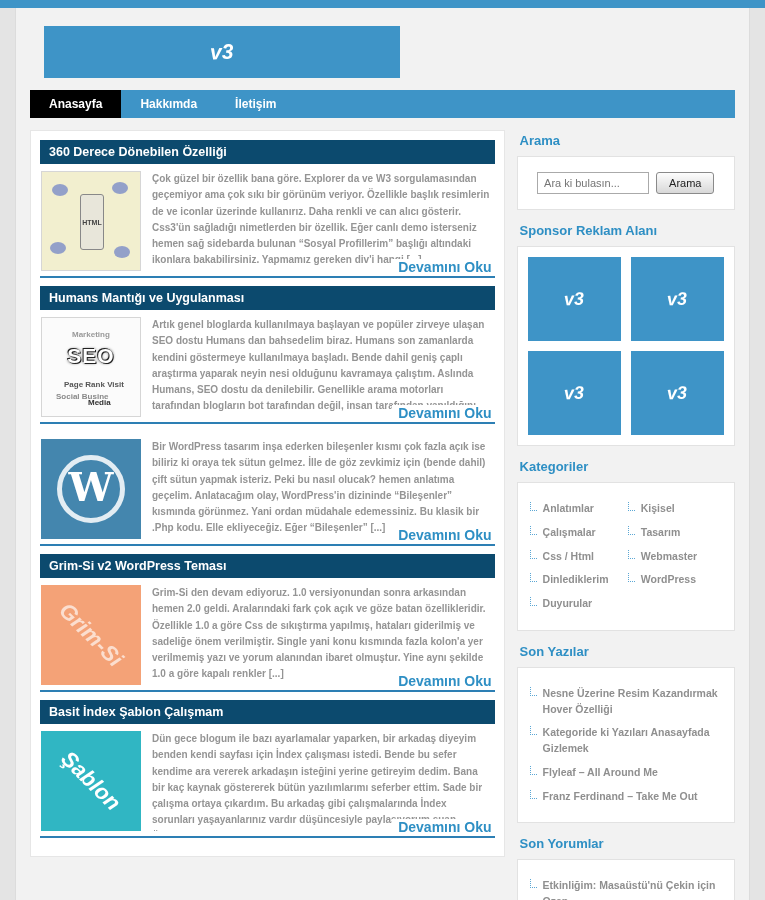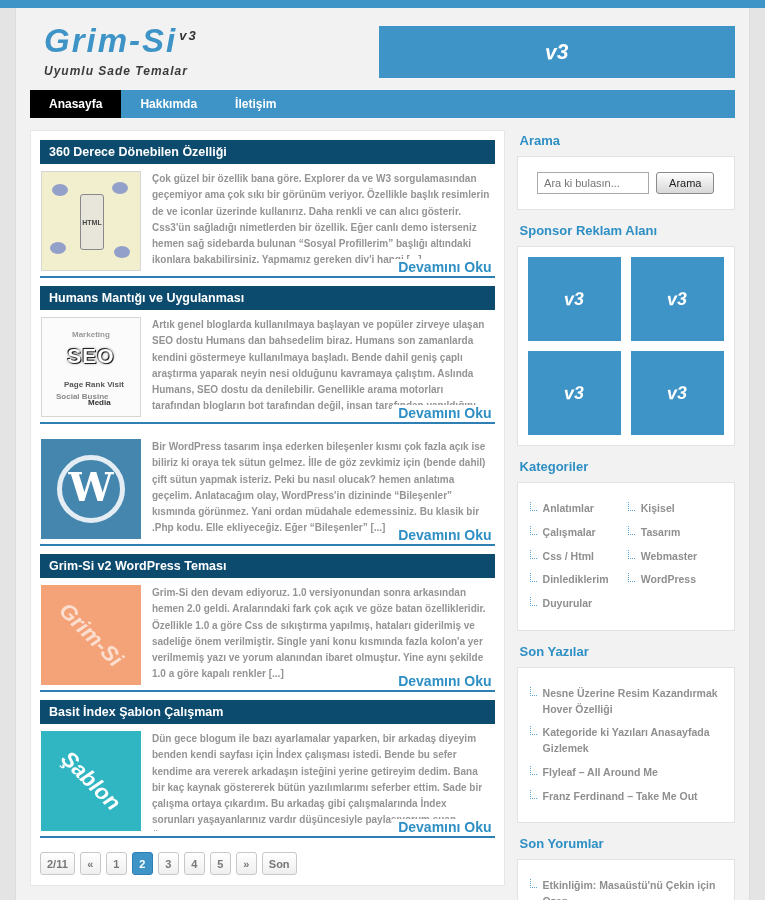--- a/index.html
+++ b/index.html
@@ -100,24 +100,20 @@
   .l-icon { display:inline-block; width:7px; height:9px; border-left:1px dotted #5ba7d4; border-bottom:1px dotted #5ba7d4; margin:1px 6px 0 0; flex:none; }
 </style>
 </head>
 <body>
 
 <div class="topbar"></div>
 
 <div class="wrapper">
 
   <div class="header">
-    <div>
-      <div class="logo-title"><span>Grim-Si</span><span class="logo-version">v3</span></div>
-      <div class="logo-tagline">Uyumlu Sade Temalar</div>
-    </div>
     <div class="banner">
       <span class="banner-label">v3</span>
     </div>
   </div>
 
   <div class="nav">
 
       <div class="nav-item active">Anasayfa</div>
 
       <div class="nav-item">Hakkımda</div>
@@ -188,40 +184,20 @@
             <div class="post-body">
               <div class="post-thumb thumb-diagonal" style="background: rgb(48, 182, 195);">
                 <span class="diag-label" style="color: rgb(255, 255, 255);">Şablon</span>
               </div>
               <div class="post-excerpt">Dün gece blogum ile bazı ayarlamalar yaparken, bir arkadaş diyeyim benden kendi sayfası için İndex çalışması istedi. Bende bu sefer kendime ara vererek arkadaşın isteğini yerine getireyim dedim. Bana bir kaç kaynak göstererek bütün yazılımlarımı seferber ettim. Sade bir çalışma ortaya çıkardım. Bu arkadaş gibi çalışmalarında İndex sorunları yaşayanlarınız vardır düşüncesiyle paylaşıyorum şuan. Üzerinde istediğiniz [...]</div>
               <span class="read-more">Devamını Oku</span>
             </div>
           </div>
         </div>
 
-      <div class="pagination">
-
-          <span class="page-btn">2/11</span>
-
-          <span class="page-btn">«</span>
-
-          <span class="page-btn">1</span>
-
-          <span class="page-btn active">2</span>
-
-          <span class="page-btn">3</span>
-
-          <span class="page-btn">4</span>
-
-          <span class="page-btn">5</span>
-
-          <span class="page-btn">»</span>
-
-          <span class="page-btn">Son</span>
-        </div>
     </div>
 
     <div class="side-col">
 
       <div class="side-title">Arama</div>
       <div class="side-box">
         <div class="search-row">
           <input class="search-input" type="text" placeholder="Ara ki bulasın..." style="">
           <button class="search-button">Arama</button>
         </div>

